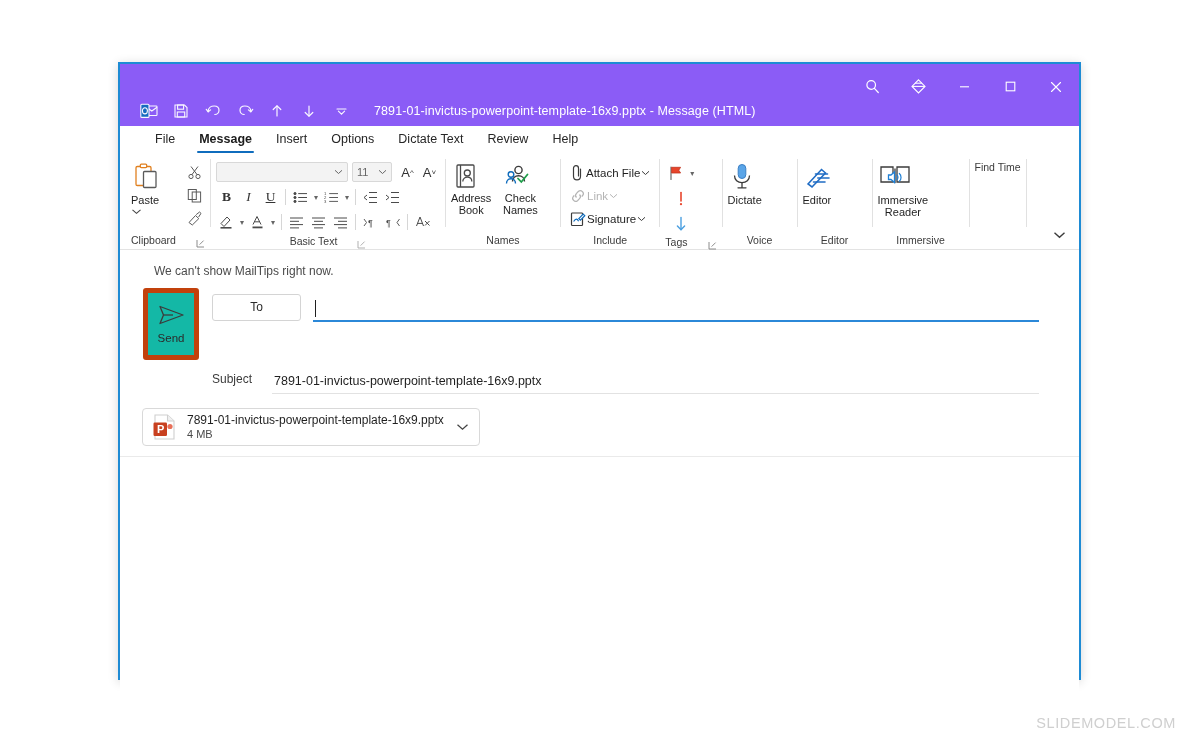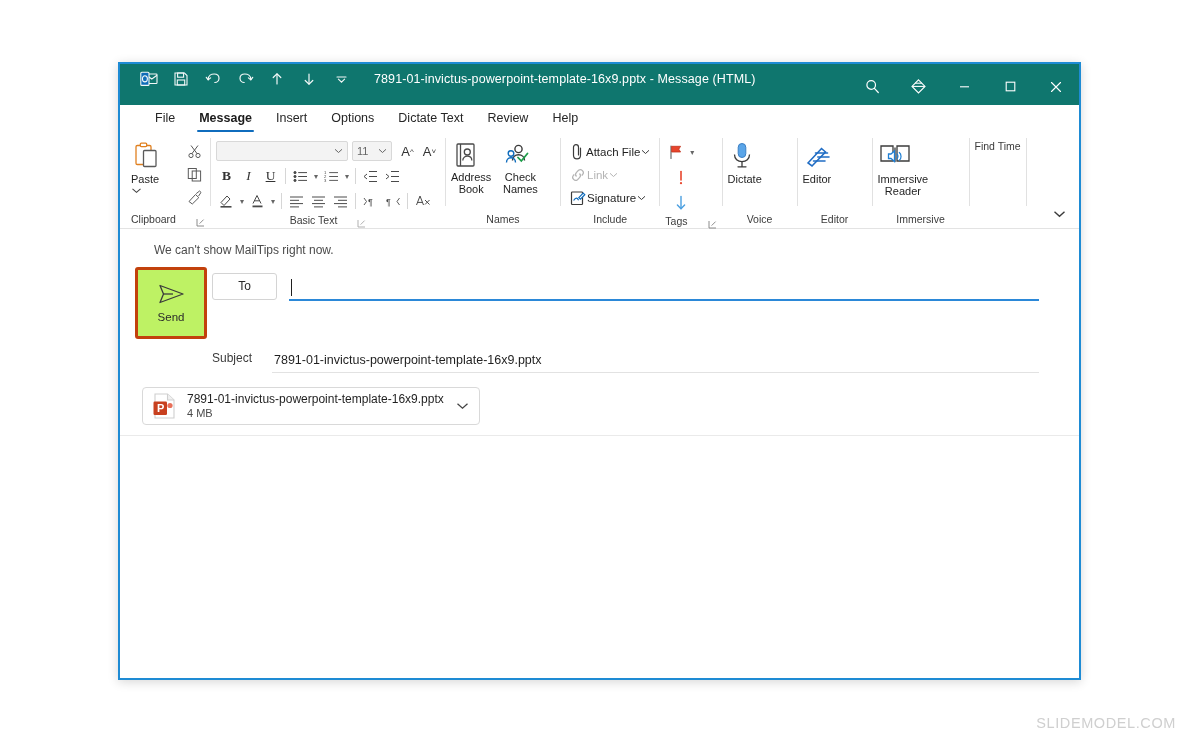--- a/index.html
+++ b/index.html
@@ -17,22 +17,22 @@
     position: absolute; left: 118px; top: 62px;
     width: 963px; height: 618px;
     background: #ffffff;
     border: 2px solid #1e8bd4;
     box-shadow: 0 2px 10px rgba(0,0,0,0.16);
   }
 
   
   .titlebar {
     position: relative;
-    height: 41px; background: #0f766e;
-    display: flex; align-items: flex-start;
+    height: 62px; background: #8b5cf6;
+    display: flex; align-items: flex-end;
     color: #ffffff;
   }
   .qat { display: flex; align-items: center; padding-left: 14px; gap: 2px; }
   .qat-btn {
     width: 30px; height: 30px; display: flex; align-items: center; justify-content: center;
     color: #ffffff; opacity: .95;
   }
   .qat-btn svg { display: block; }
   .title-text {
     margin-left: 16px;
@@ -134,28 +134,28 @@
   }
 
   
   .compose { position: relative; height: calc(100% - 45px - 28px - 96px); background: #ffffff; padding: 0; }
   .mailtips {
     font-size: 12px; color: #4b4b4b; padding: 14px 0 10px 34px;
   }
   .headers { display: flex; padding: 0 22px 0 22px; }
   .sendcol { width: 58px; display: flex; flex-direction: column; align-items: center; }
   .sendbtn {
-    width: 72px; height: 72px; border: 3px solid #c2410c; border-radius: 3px; background: #bef264;
+    width: 56px; height: 72px; border: 5px solid #c2410c; border-radius: 3px; background: #14b8a6;
     display: flex; flex-direction: column; align-items: center; justify-content: center; gap: 6px;
   }
   .sendbtn .lbl { font-size: 11.5px; color: #2b2b2b; }
   .fieldscol { flex: 1; padding-left: 12px; }
   .fieldrow { display: flex; align-items: center; height: 38px; }
   .pillbtn {
-    width: 65px; height: 27px; border: 1px solid #d4d4d4; border-radius: 3px; background: #ffffff;
+    width: 89px; height: 27px; border: 1px solid #d4d4d4; border-radius: 3px; background: #ffffff;
     display: flex; align-items: center; justify-content: center;
     font-size: 12px; color: #2b2b2b;
   }
   .fieldline { flex: 1; margin-left: 12px; position: relative; height: 30px; }
   .fieldline .underline { position: absolute; left: 0; right: 18px; bottom: 0; height: 1px; background: #d9d9d9; }
   .fieldline.focused .underline { height: 2px; background: #2b88d8; }
   .fieldvalue {
     position: absolute; left: 2px; bottom: 6px; font-size: 12.5px; color: #1f1f1f;
   }
   .caretbar {

